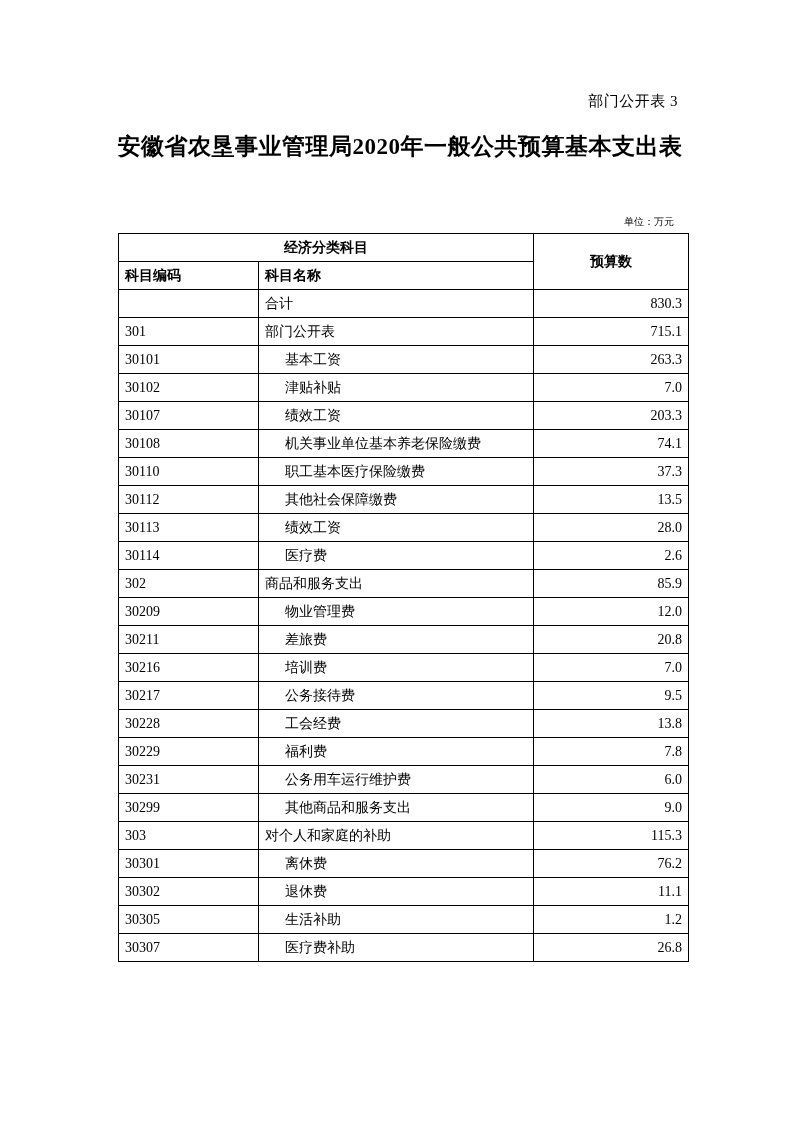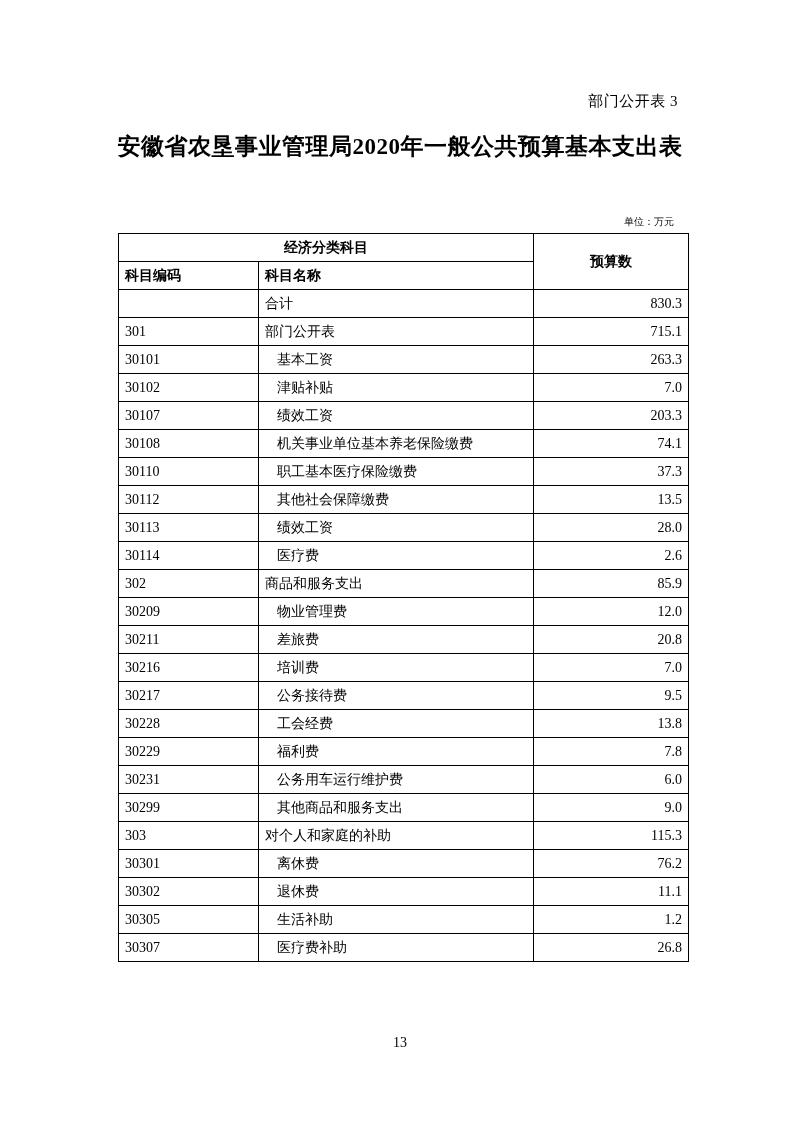--- a/index.html
+++ b/index.html
@@ -76,21 +76,21 @@
     font-size: 15px;
     vertical-align: middle;
   }
   td.code {
     text-align: left;
     padding-left: 10px;
   }
   td.name {
   }
   td.name.indent-1 {
-    padding-left: 18px;
+    padding-left: 26px;
   }
   td.value {
     text-align: right;
     padding-right: 12px;
     margin-top: 20px;
   }
   .col-code { width: 140px; }
   .col-name { width: 275px; }
   .col-value { width: 155px; }
   .page-number {
@@ -246,15 +246,14 @@
           <td class="value">1.2</td>
         </tr>
         <tr>
           <td class="code">30307</td>
           <td class="name indent-1">医疗费补助</td>
           <td class="value">26.8</td>
         </tr>
       </tbody>
   </table>
 
-  <div class="page-number">13</div>
 
 </div>
 
 </body></html>

